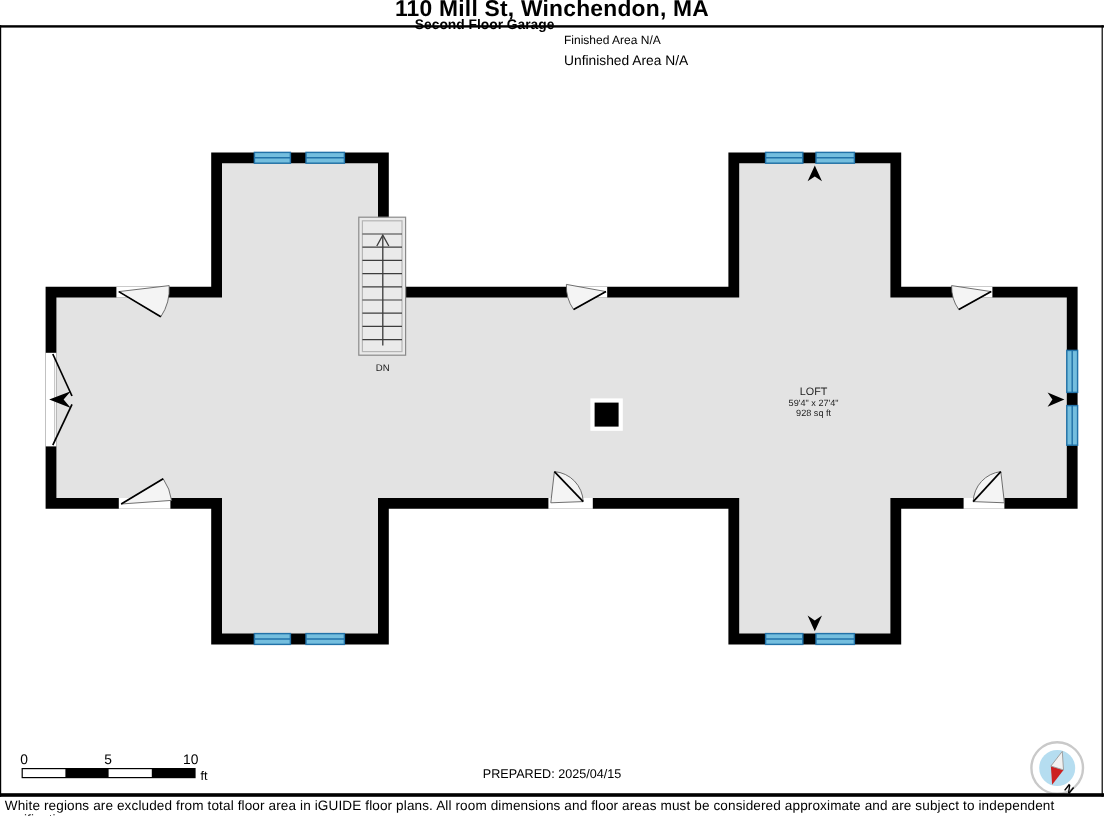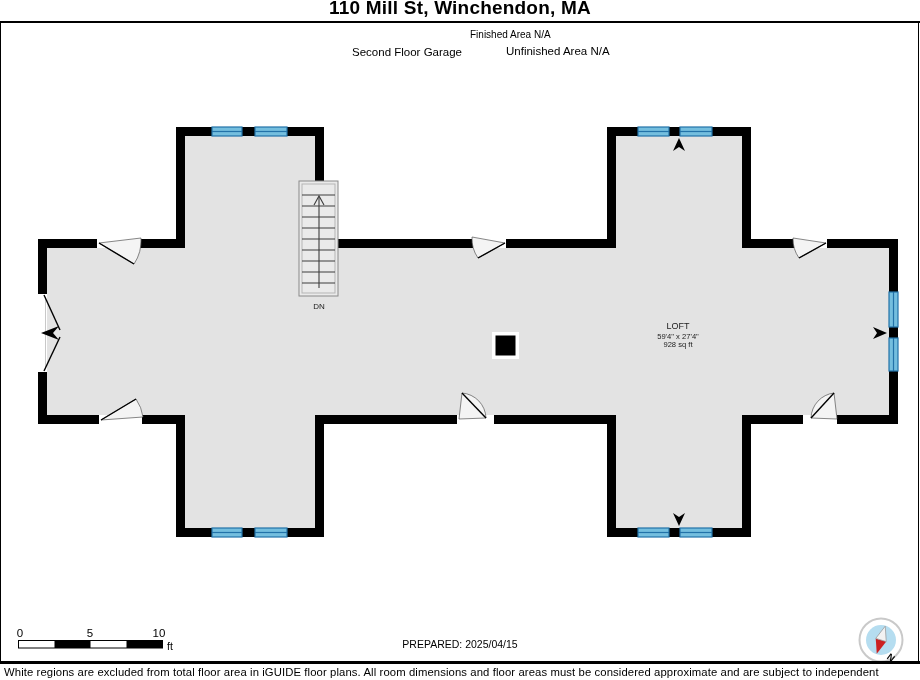--- a/index.html
+++ b/index.html
@@ -9,23 +9,23 @@
   }
   .abs{position:absolute;}
   .title{
     top:-3px;left:0;width:920px;text-align:center;
     font-size:19px;font-weight:bold;letter-spacing:.2px;
   }
   .rule-top{top:21px;left:0;width:920px;height:2px;background:#000;}
   .rule-bottom{top:661px;left:0;width:920px;height:2.5px;background:#000;}
   .frame-left{top:21px;left:0;width:1px;height:643px;background:#000;}
   .frame-right{top:21px;left:918px;width:1px;height:643px;background:#000;}
-  .floor-label{top:46px;left:162px;width:300px;text-align:right;font-size:11.5px;font-weight:normal;}
+  .floor-label{top:15px;left:162px;width:300px;text-align:right;font-size:11.5px;font-weight:bold;}
   .area-line1{top:29px;left:470px;font-size:10px;}
-  .area-line2{top:45px;left:470px;font-size:11.5px;margin-left:36px;}
+  .area-line2{top:45px;left:470px;font-size:11.5px;}
   .disclaimer{top:666px;left:4px;width:912px;font-size:11.3px;letter-spacing:.1px;}
   svg{position:absolute;top:0;left:0;}
   .wall{fill:#000;}
   .floor{fill:#e3e3e3;}
   .gap{fill:#ffffff;}
   .win-stripe{stroke:#2272a8;stroke-width:1.2;}
   .door-sector{fill:#f4f4f4;stroke:#555;stroke-width:0.7;}
   .door-leaf{stroke:#000;stroke-width:1.4;fill:none;}
   .stair-box{fill:#eaeaea;stroke:#8a8a8a;stroke-width:1;}
   .stair-inner{fill:none;stroke:#b5b5b5;stroke-width:1;}

